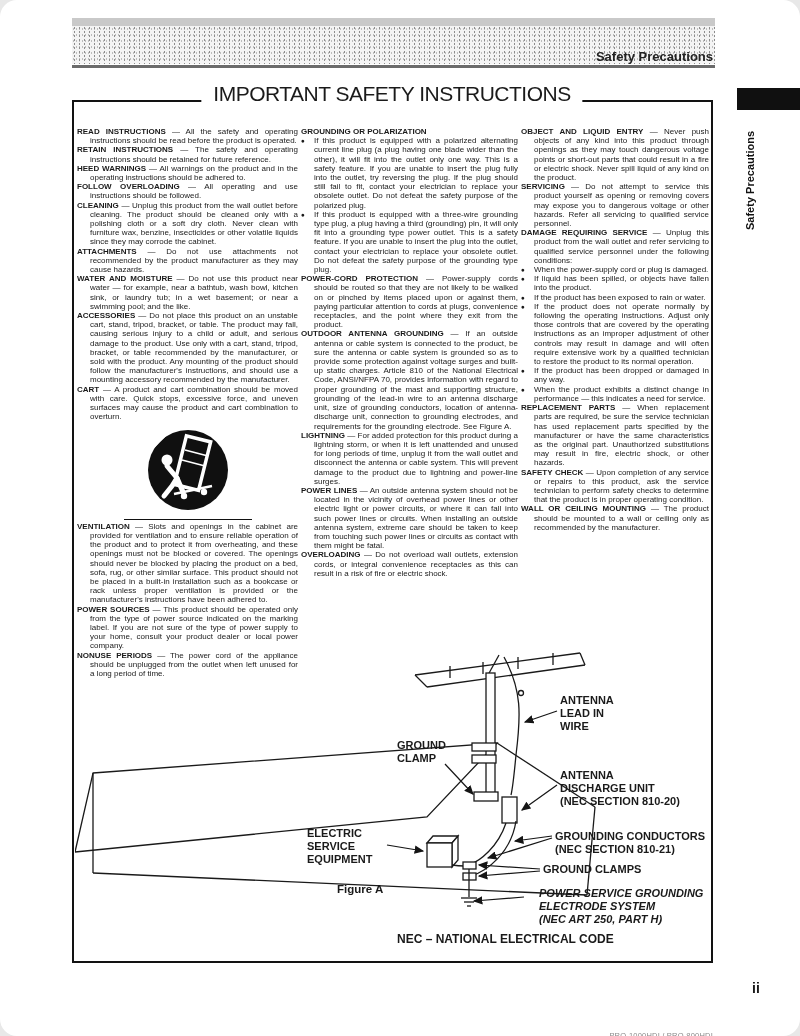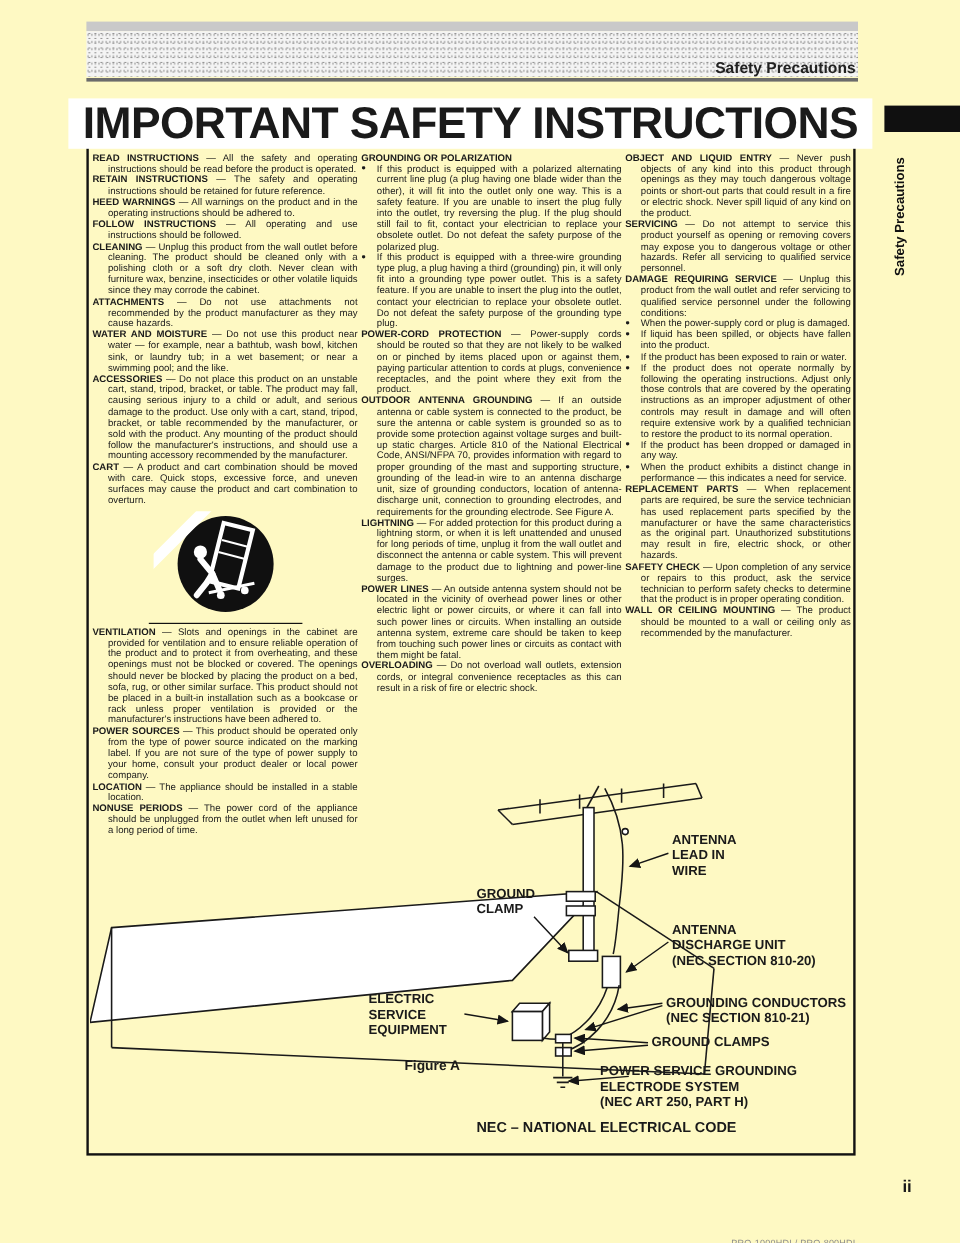--- a/index.html
+++ b/index.html
@@ -1,38 +1,38 @@
 <!DOCTYPE html>
 <html><head>
 <meta charset="utf-8">
 <style>
   html,body{margin:0;padding:0;background:#e8e8e8;}
-  .page{position:relative;width:800px;height:1036px;background:#fef9c3;overflow:hidden;
-        font-family:"Liberation Sans",sans-serif;color:#1a1a1a;}
+  .page{position:relative;width:800px;height:1036px;background:#ffffff;overflow:hidden;
+        font-family:"Liberation Sans",sans-serif;color:#1a1a1a;border-radius:17px;}
 
   
   .band{position:absolute;left:72px;top:18px;width:643px;}
   .band-graybar{height:8px;background:#c9c9c9;}
   .band-stipple{height:38px;position:relative;background-color:#f4f4f4;
     background-image:radial-gradient(#8d8d8d .7px,transparent .8px),radial-gradient(#bdbdbd .6px,transparent .7px);
     background-size:5px 4px,3px 6px;}
   .band-label{position:absolute;right:2px;bottom:0;font-weight:bold;font-size:13px;color:#222;}
   .band-rule{height:3px;background:#6b6b6b;margin-top:1px;}
 
   
   .side-tab{position:absolute;left:737px;top:88px;width:63px;height:22px;background:#101010;}
   .side-tab-text{position:absolute;left:742px;top:128px;width:18px;height:104px;}
   .side-tab-text span{position:absolute;left:2px;top:102px;transform:rotate(-90deg);transform-origin:0 0;
     white-space:nowrap;font-weight:bold;font-size:11px;color:#111;}
 
   
   .frame{position:absolute;left:72px;top:100px;width:641px;height:863px;
          border:2px solid #121212;box-sizing:border-box;}
   .title{position:absolute;top:82px;left:392px;transform:translateX(-50%);background:#fff;
-         padding:0 12px;font-size:37px;font-weight:bold;letter-spacing:-.5px;white-space:nowrap;z-index:3;}
+         padding:0 12px;font-size:21px;font-weight:normal;letter-spacing:-.5px;white-space:nowrap;z-index:3;}
 
   
   .col{position:absolute;top:127px;font-size:8px;line-height:9.2px;text-align:justify;}
   .col-1{left:77px;width:221px;}
   .col-2{left:301px;width:217px;}
   .col-3{left:521px;width:188px;}
   .entry{padding-left:13px;text-indent:-13px;}
   .entry b{font-weight:bold;}
   .bullet{display:flex;}
   .bullet .dot{width:13px;flex:0 0 13px;font-size:6.5px;line-height:9.2px;}
@@ -44,21 +44,21 @@
 
   
   .figure{position:absolute;left:75px;top:645px;width:638px;height:316px;}
   .figure svg{position:absolute;left:0;top:0;}
   .fig-label{position:absolute;font-weight:bold;font-size:11px;line-height:13px;white-space:pre-line;}
   .lbl-leadin{left:485px;top:49px;}
   .lbl-gclamp{left:322px;top:94px;}
   .lbl-discharge{left:485px;top:124px;}
   .lbl-conductors{left:480px;top:185px;}
   .lbl-clamps{left:468px;top:218px;}
-  .lbl-power{left:425px;top:242px;}
+  .lbl-power{left:464px;top:242px;font-style:italic;}
   .lbl-electric{left:232px;top:182px;}
   .lbl-figa{left:262px;top:238px;font-size:11.5px;}
   .lbl-nec{left:322px;top:288px;font-size:12px;white-space:nowrap;}
 
   
   .page-num{position:absolute;left:752px;top:980px;font-weight:bold;font-size:14px;text-align:center;}
   .model{position:absolute;right:87px;top:1031px;font-size:7.5px;color:#8a8a8a;letter-spacing:.2px;}
 </style>
 </head>
 <body>
@@ -78,21 +78,21 @@
     <span>Safety Precautions</span>
   </div>
 
   <div class="frame"></div>
   <div class="title">IMPORTANT SAFETY INSTRUCTIONS</div>
 
   <div class="col col-1">
       <div class="entry"><b>READ INSTRUCTIONS</b><span> — </span><span>All the safety and operating instructions should be read before the product is operated.</span></div>
       <div class="entry"><b>RETAIN INSTRUCTIONS</b><span> — </span><span>The safety and operating instructions should be retained for future reference.</span></div>
       <div class="entry"><b>HEED WARNINGS</b><span> — </span><span>All warnings on the product and in the operating instructions should be adhered to.</span></div>
-      <div class="entry"><b>FOLLOW INSTRUCTIONS</b><span> — </span><span>All operating and use instructions should be followed.</span></div>
+      <div class="entry"><b>FOLLOW OVERLOADING</b><span> — </span><span>All operating and use instructions should be followed.</span></div>
       <div class="entry"><b>CLEANING</b><span> — </span><span>Unplug this product from the wall outlet before cleaning. The product should be cleaned only with a polishing cloth or a soft dry cloth. Never clean with furniture wax, benzine, insecticides or other volatile liquids since they may corrode the cabinet.</span></div>
       <div class="entry"><b>ATTACHMENTS</b><span> — </span><span>Do not use attachments not recommended by the product manufacturer as they may cause hazards.</span></div>
       <div class="entry"><b>WATER AND MOISTURE</b><span> — </span><span>Do not use this product near water — for example, near a bathtub, wash bowl, kitchen sink, or laundry tub; in a wet basement; or near a swimming pool; and the like.</span></div>
       <div class="entry"><b>ACCESSORIES</b><span> — </span><span>Do not place this product on an unstable cart, stand, tripod, bracket, or table. The product may fall, causing serious injury to a child or adult, and serious damage to the product. Use only with a cart, stand, tripod, bracket, or table recommended by the manufacturer, or sold with the product. Any mounting of the product should follow the manufacturer's instructions, and should use a mounting accessory recommended by the manufacturer.</span></div>
       <div class="entry"><b>CART</b><span> — </span><span>A product and cart combination should be moved with care. Quick stops, excessive force, and uneven surfaces may cause the product and cart combination to overturn.</span></div>
       <div class="icon-block">
   <svg width="120" height="90" viewBox="0 0 120 90">
     <circle cx="60" cy="44" r="40" fill="#101010"></circle>
     <rect x="52" y="12" width="25" height="50" fill="none" stroke="#ffffff" stroke-width="3.5" transform="rotate(14 64 37)"></rect>
     <line x1="57" y1="24" x2="80" y2="30" stroke="#ffffff" stroke-width="1.6"></line>
@@ -101,21 +101,20 @@
     <path d="M39,40 L49,52 L44,60 L36,70" fill="none" stroke="#ffffff" stroke-width="5" stroke-linecap="round" stroke-linejoin="round"></path>
     <path d="M49,52 L55,66" fill="none" stroke="#ffffff" stroke-width="5" stroke-linecap="round"></path>
     <line x1="46" y1="68" x2="84" y2="60" stroke="#ffffff" stroke-width="2.5"></line>
     <circle cx="56" cy="70" r="3.2" fill="#ffffff"></circle>
     <circle cx="76" cy="66" r="3.2" fill="#ffffff"></circle>
     <rect x="-8" y="-4.5" width="136" height="9" fill="#ffffff" transform="rotate(-45 60 44)"></rect>
   </svg>
 <div class="icon-ground-line"></div></div>
       <div class="entry"><b>VENTILATION</b><span> — </span><span>Slots and openings in the cabinet are provided for ventilation and to ensure reliable operation of the product and to protect it from overheating, and these openings must not be blocked or covered. The openings should never be blocked by placing the product on a bed, sofa, rug, or other similar surface. This product should not be placed in a built-in installation such as a bookcase or rack unless proper ventilation is provided or the manufacturer's instructions have been adhered to.</span></div>
       <div class="entry"><b>POWER SOURCES</b><span> — </span><span>This product should be operated only from the type of power source indicated on the marking label. If you are not sure of the type of power supply to your home, consult your product dealer or local power company.</span></div>
-      <div class="entry"><b>LOCATION</b><span> — </span><span>The appliance should be installed in a stable location.</span></div>
       <div class="entry"><b>NONUSE PERIODS</b><span> — </span><span>The power cord of the appliance should be unplugged from the outlet when left unused for a long period of time.</span></div>
     </div>
   <div class="col col-2">
       <div class="entry"><b>GROUNDING OR POLARIZATION</b></div>
       <div class="bullet">
         <span class="dot">●</span>
         <span class="btext">If this product is equipped with a polarized alternating current line plug (a plug having one blade wider than the other), it will fit into the outlet only one way. This is a safety feature. If you are unable to insert the plug fully into the outlet, try reversing the plug. If the plug should still fail to fit, contact your electrician to replace your obsolete outlet. Do not defeat the safety purpose of the polarized plug.</span>
       </div>
       <div class="bullet">
         <span class="dot">●</span>

